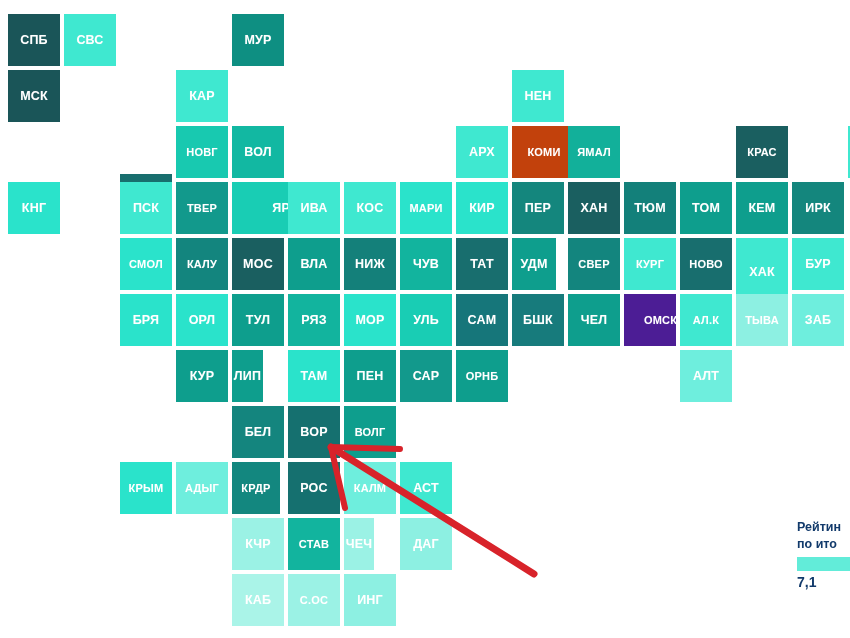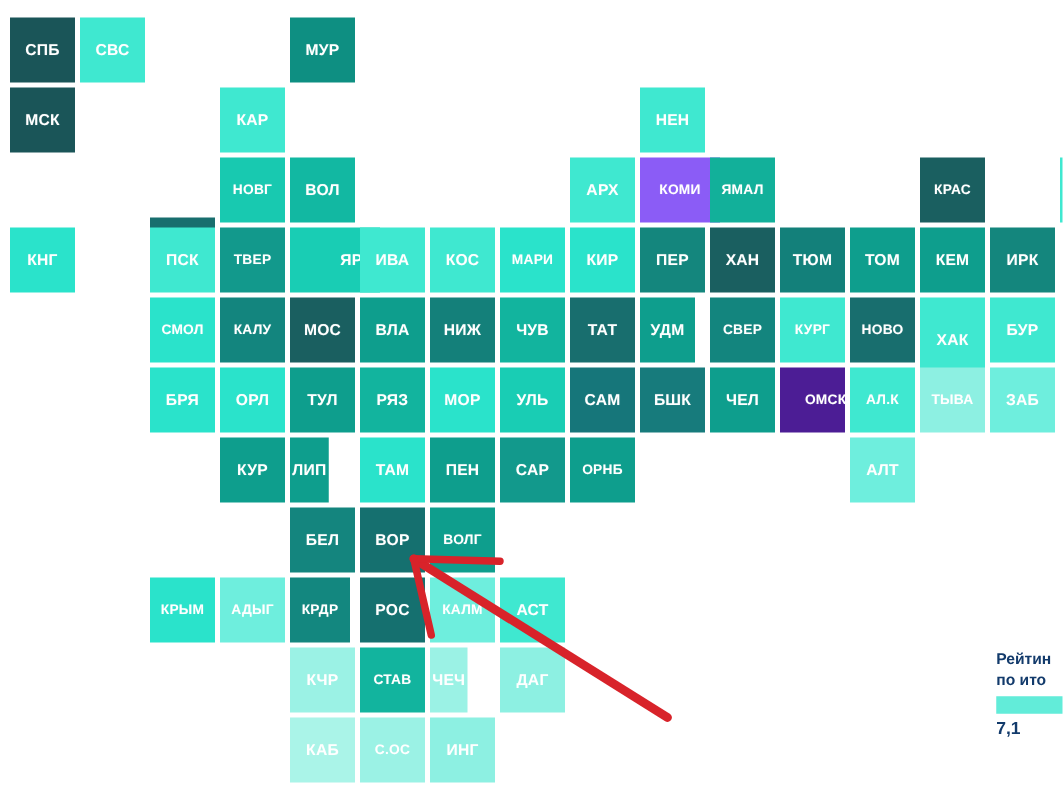--- a/index.html
+++ b/index.html
@@ -98,21 +98,21 @@
       <div class="tile" style="left: 8px; top: 14px; width: 52px; height: 52px; background: rgb(26, 85, 88);">СПБ</div>
       <div class="tile" style="left: 64px; top: 14px; width: 52px; height: 52px; background: rgb(63, 232, 208);">СВС</div>
       <div class="tile" style="left: 232px; top: 14px; width: 52px; height: 52px; background: rgb(14, 143, 130);">МУР</div>
       <div class="tile" style="left: 8px; top: 70px; width: 52px; height: 52px; background: rgb(26, 85, 88);">МСК</div>
       <div class="tile" style="left: 176px; top: 70px; width: 52px; height: 52px; background: rgb(63, 232, 208);">КАР</div>
       <div class="tile" style="left: 512px; top: 70px; width: 52px; height: 52px; background: rgb(63, 232, 208);">НЕН</div>
       <div class="tile" style="left: 120px; top: 126px; width: 52px; height: 52px; background: rgb(24, 110, 110); margin-top: 48px;">ЛЕН</div>
       <div class="tile dim-label" style="left: 176px; top: 126px; width: 52px; height: 52px; background: rgb(24, 201, 176);">НОВГ</div>
       <div class="tile" style="left: 232px; top: 126px; width: 52px; height: 52px; background: rgb(18, 184, 162);">ВОЛ</div>
       <div class="tile" style="left: 456px; top: 126px; width: 52px; height: 52px; background: rgb(63, 232, 208);">АРХ</div>
-      <div class="tile dim-label" style="left: 512px; top: 126px; width: 64px; height: 52px; background: #8b5cf6;">КОМИ</div>
+      <div class="tile dim-label" style="left: 512px; top: 126px; width: 64px; height: 52px; background: #c2410c;">КОМИ</div>
       <div class="tile dim-label" style="left: 568px; top: 126px; width: 52px; height: 52px; background: rgb(18, 176, 154);">ЯМАЛ</div>
       <div class="tile dim-label" style="left: 736px; top: 126px; width: 52px; height: 52px; background: rgb(26, 95, 96);">КРАС</div>
       <div class="tile" style="left: 848px; top: 126px; width: 52px; height: 52px; background: rgb(63, 232, 208);"></div>
       <div class="tile" style="left: 8px; top: 182px; width: 52px; height: 52px; background: rgb(42, 227, 203);">КНГ</div>
       <div class="tile" style="left: 120px; top: 182px; width: 52px; height: 52px; background: rgb(63, 232, 208);">ПСК</div>
       <div class="tile dim-label" style="left: 176px; top: 182px; width: 52px; height: 52px; background: rgb(18, 153, 140);">ТВЕР</div>
       <div class="tile" style="left: 232px; top: 182px; width: 72px; height: 52px; background: rgb(25, 205, 180); padding-left: 36px;">ЯРО</div>
       <div class="tile" style="left: 288px; top: 182px; width: 52px; height: 52px; background: rgb(63, 232, 208);">ИВА</div>
       <div class="tile" style="left: 344px; top: 182px; width: 52px; height: 52px; background: rgb(63, 232, 208);">КОС</div>
       <div class="tile dim-label" style="left: 400px; top: 182px; width: 52px; height: 52px; background: rgb(42, 227, 203);">МАРИ</div>

